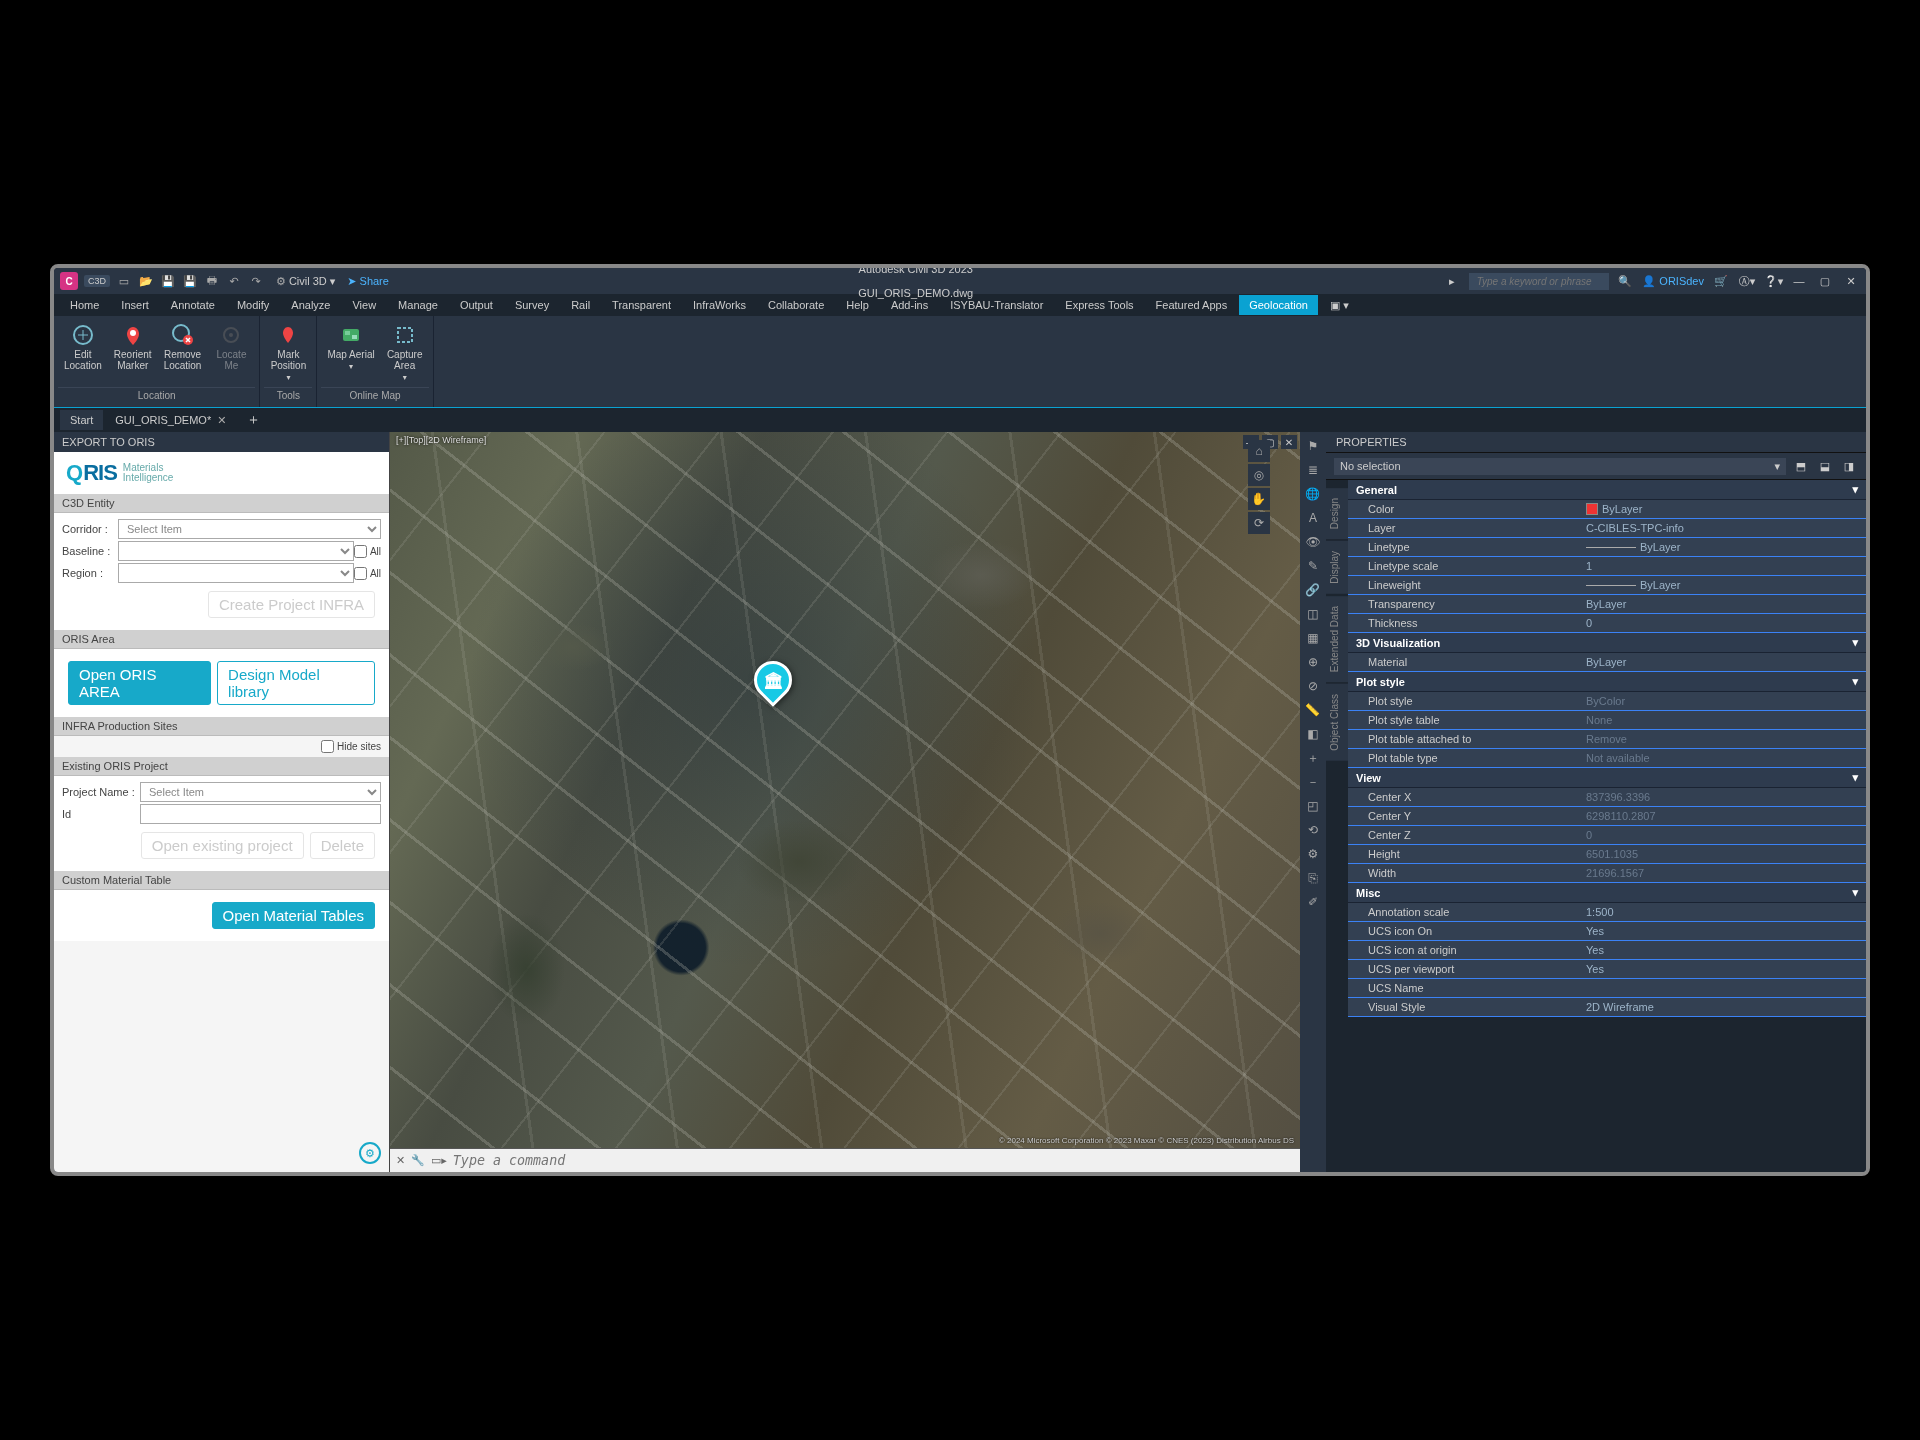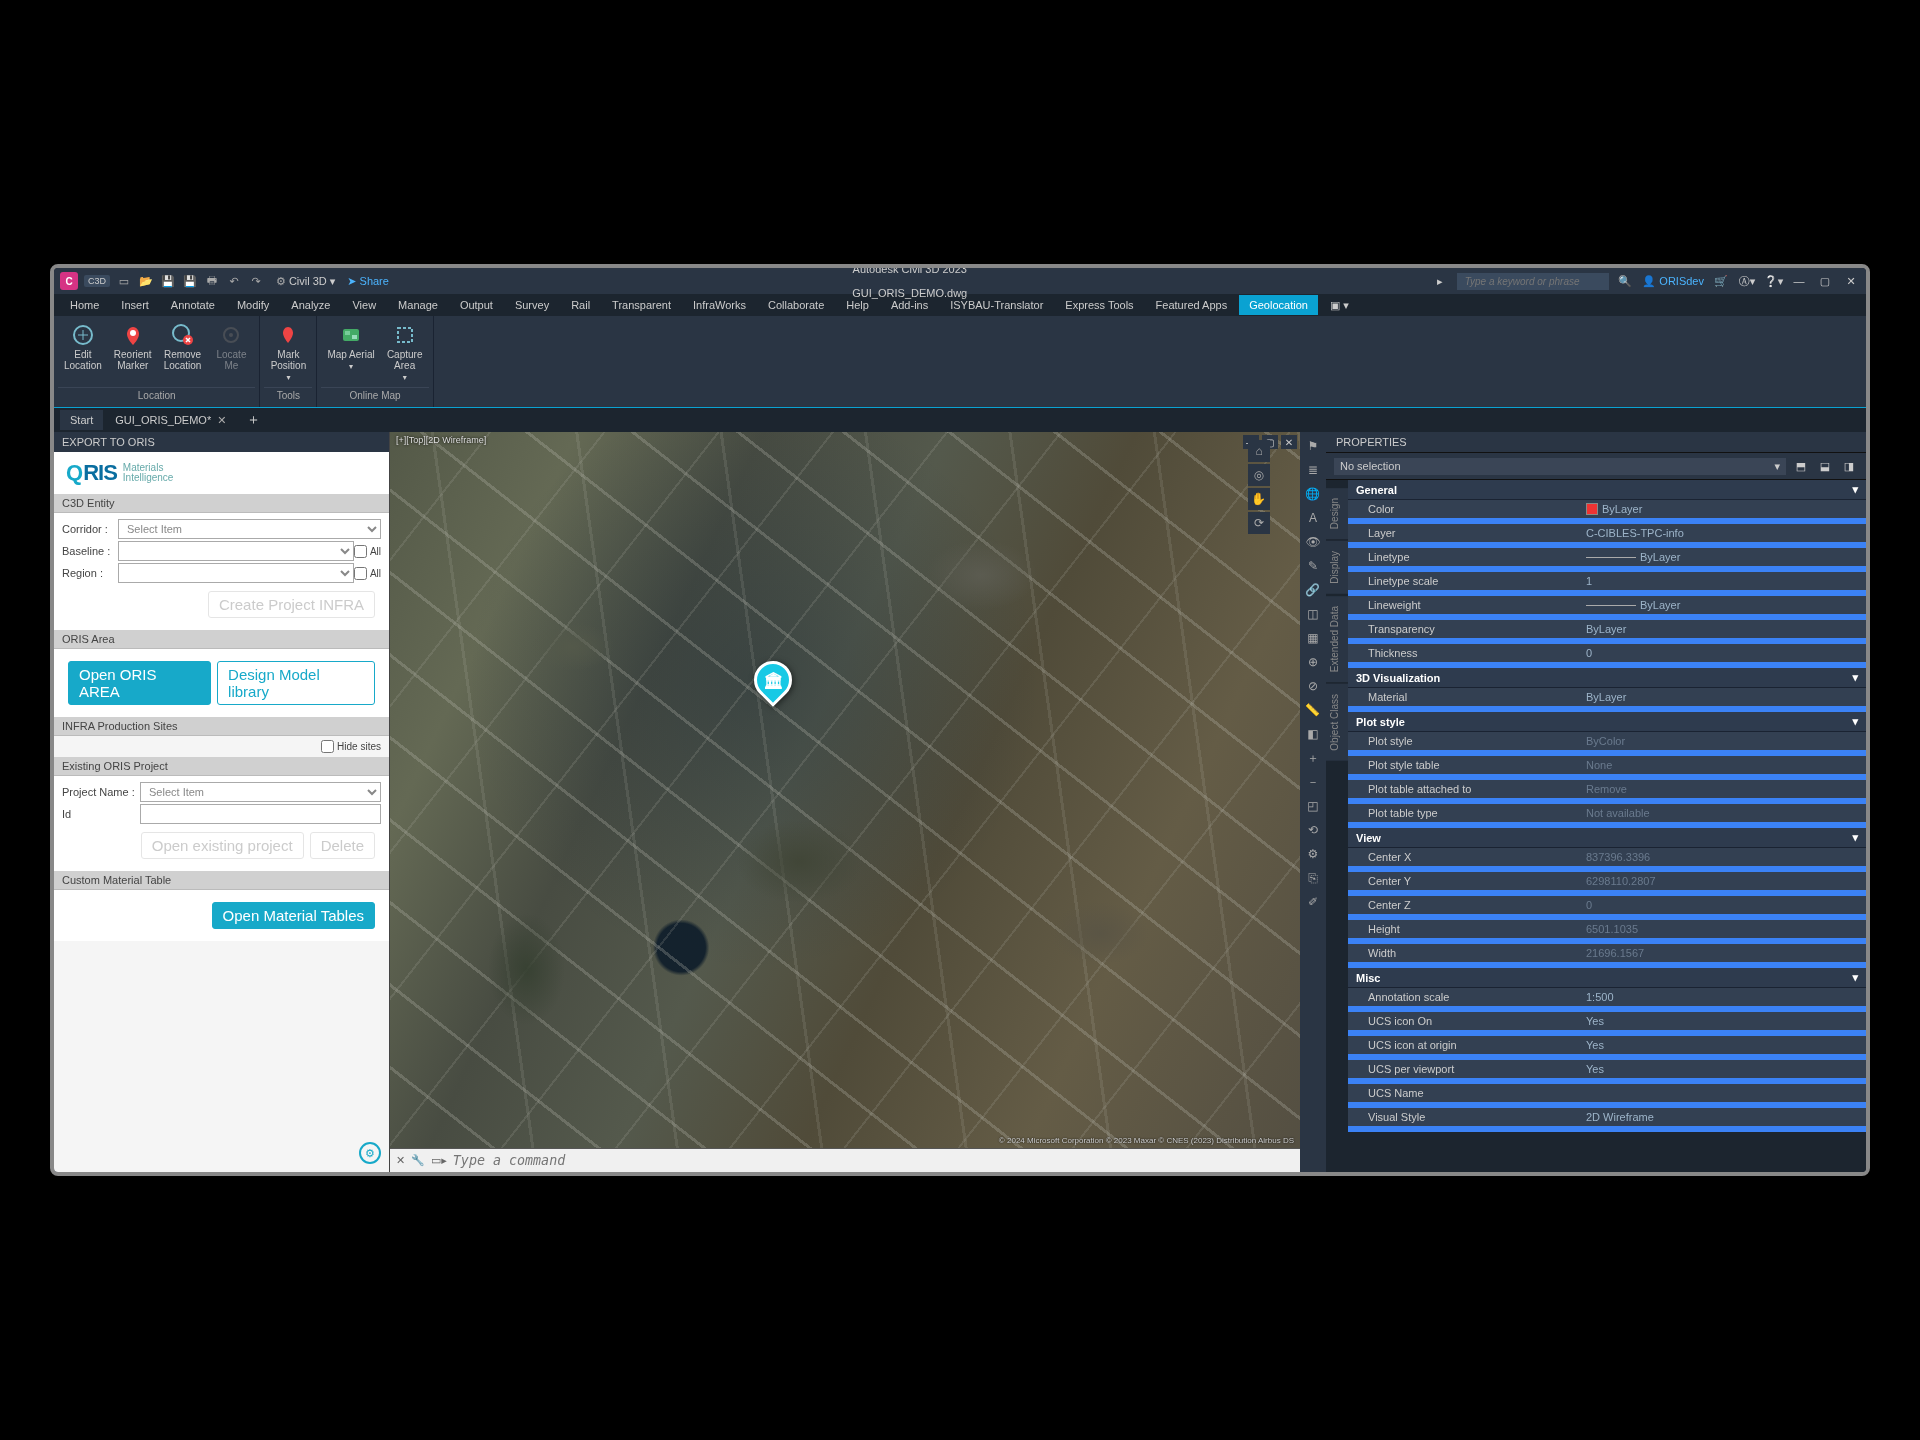--- a/index.html
+++ b/index.html
@@ -10,21 +10,21 @@
 .titlebar { height:26px; background:#2a3544; display:flex; align-items:center; font-size:11px; color:#ccc; padding:0 6px; gap:8px; }
 .tb-left { display:flex; align-items:center; gap:6px; }
 .tb-icon { width:18px; height:18px; background:#d63384; border-radius:3px; display:flex; align-items:center; justify-content:center; color:#fff; font-size:10px; font-weight:bold; }
 .tb-c3d { background:#3a4a5e; padding:1px 4px; border-radius:2px; font-size:9px; }
 .qat-icon { width:16px; height:16px; display:flex; align-items:center; justify-content:center; color:#aaa; }
 .tb-ws { display:flex; align-items:center; gap:3px; padding:0 6px; }
 .gear { color:#aaa; }
 .share { color:#4bb3fd; display:flex; align-items:center; gap:3px; }
 .titlebar .center { flex:1; text-align:center; color:#ccc; }
 .tb-right { display:flex; align-items:center; gap:8px; }
-.search-box { background:#3a4a5e; border:none; color:#ccc; font-size:10px; padding:3px 8px; width:152px; font-style:italic; }
+.search-box { background:#3a4a5e; border:none; color:#ccc; font-size:10px; padding:3px 8px; width:140px; font-style:italic; }
 .user { color:#4bb3fd; display:flex; align-items:center; gap:3px; }
 .tb-btn { color:#ccc; width:18px; text-align:center; }
 
 
 .ribbon-tabs { height:22px; background:#1c252f; display:flex; align-items:center; font-size:11px; gap:2px; padding-left:6px; }
 .rtab { padding:4px 10px; color:#ccc; cursor:pointer; }
 .rtab.active { background:#0aa2d2; color:#fff; }
 
 
 .ribbon { height:92px; background:#2a3544; border-bottom:1px solid #0aa2d2; display:flex; }
@@ -114,21 +114,21 @@
 .right-panel { width:540px; background:#1c252f; display:flex; flex-direction:column; font-size:11px; color:#ccc; }
 .rp-title { background:#2a3544; padding:4px 10px; border-bottom:1px solid #111; }
 .rp-sel { padding:4px 8px; background:#2a3544; display:flex; align-items:center; gap:6px; border-bottom:1px solid #111; }
 .rp-sel-drop { flex:1; background:#3a4556; padding:2px 6px; display:flex; justify-content:space-between; align-items:center;}
 .rp-tool-icon { width:18px; height:18px; display:flex; align-items:center; justify-content:center; }
 .rp-content { flex:1; overflow:auto; display:flex; }
 .rp-vtabs { width:22px; background:#1c252f; display:flex; flex-direction:column; gap:2px; padding-top:8px;}
 .rp-vtab { writing-mode:vertical-rl; transform:rotate(180deg); padding:10px 3px; font-size:10px; color:#888; background:#2a3544; }
 .rp-grid { flex:1; }
 .rp-cat { background:#2e3b4e; padding:3px 8px; font-weight:bold; color:#fff; display:flex; justify-content:space-between; align-items:center; border-bottom:1px solid #1a2332; }
-.rp-row { display:flex; border-bottom:6px solid #3b82f6; background:#334052; }
+.rp-row { display:flex; border-bottom:1px solid #3b82f6; background:#334052; }
 .rp-key { width:230px; padding:3px 8px 3px 20px; color:#ccc; }
 .rp-val { flex:1; padding:3px 8px; color:#9db4c9; display:flex; align-items:center; gap:4px;}
 .rp-val.dim { color:#6a7a8e; }
 .color-sw { width:12px; height:12px; background:#e33; border:1px solid #888; display:inline-block; }
 .lt-line { flex:1; height:1px; background:#aaa; max-width:50px;}
 </style>
 </head>
 <body>
 
 <div class="screen">

